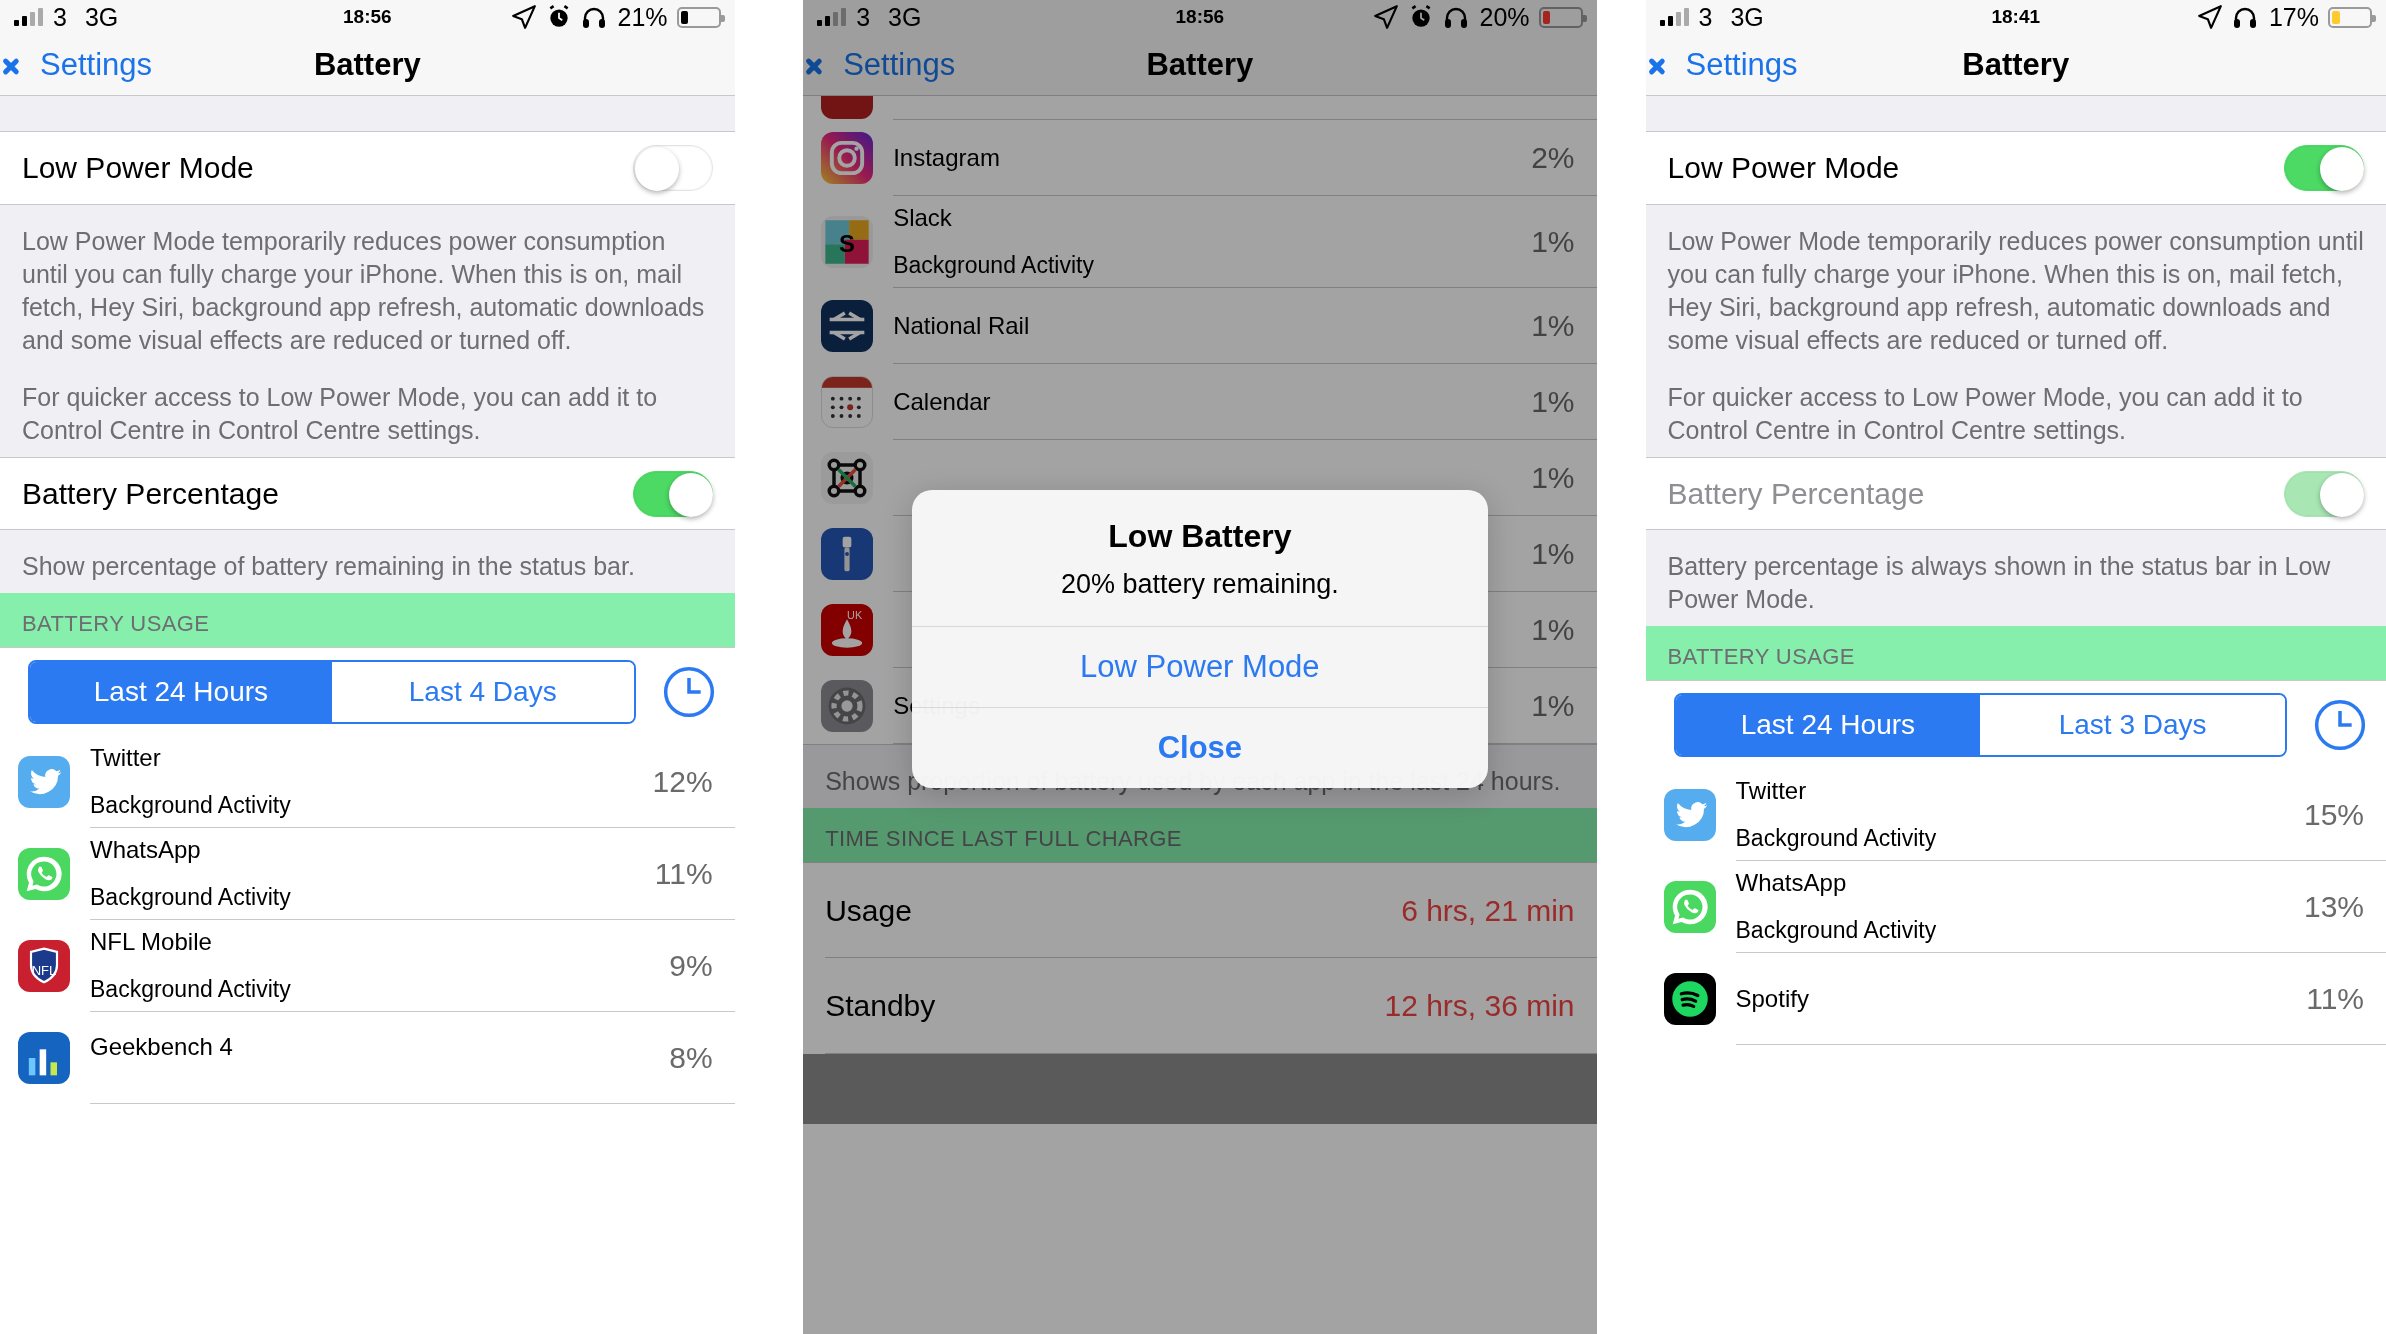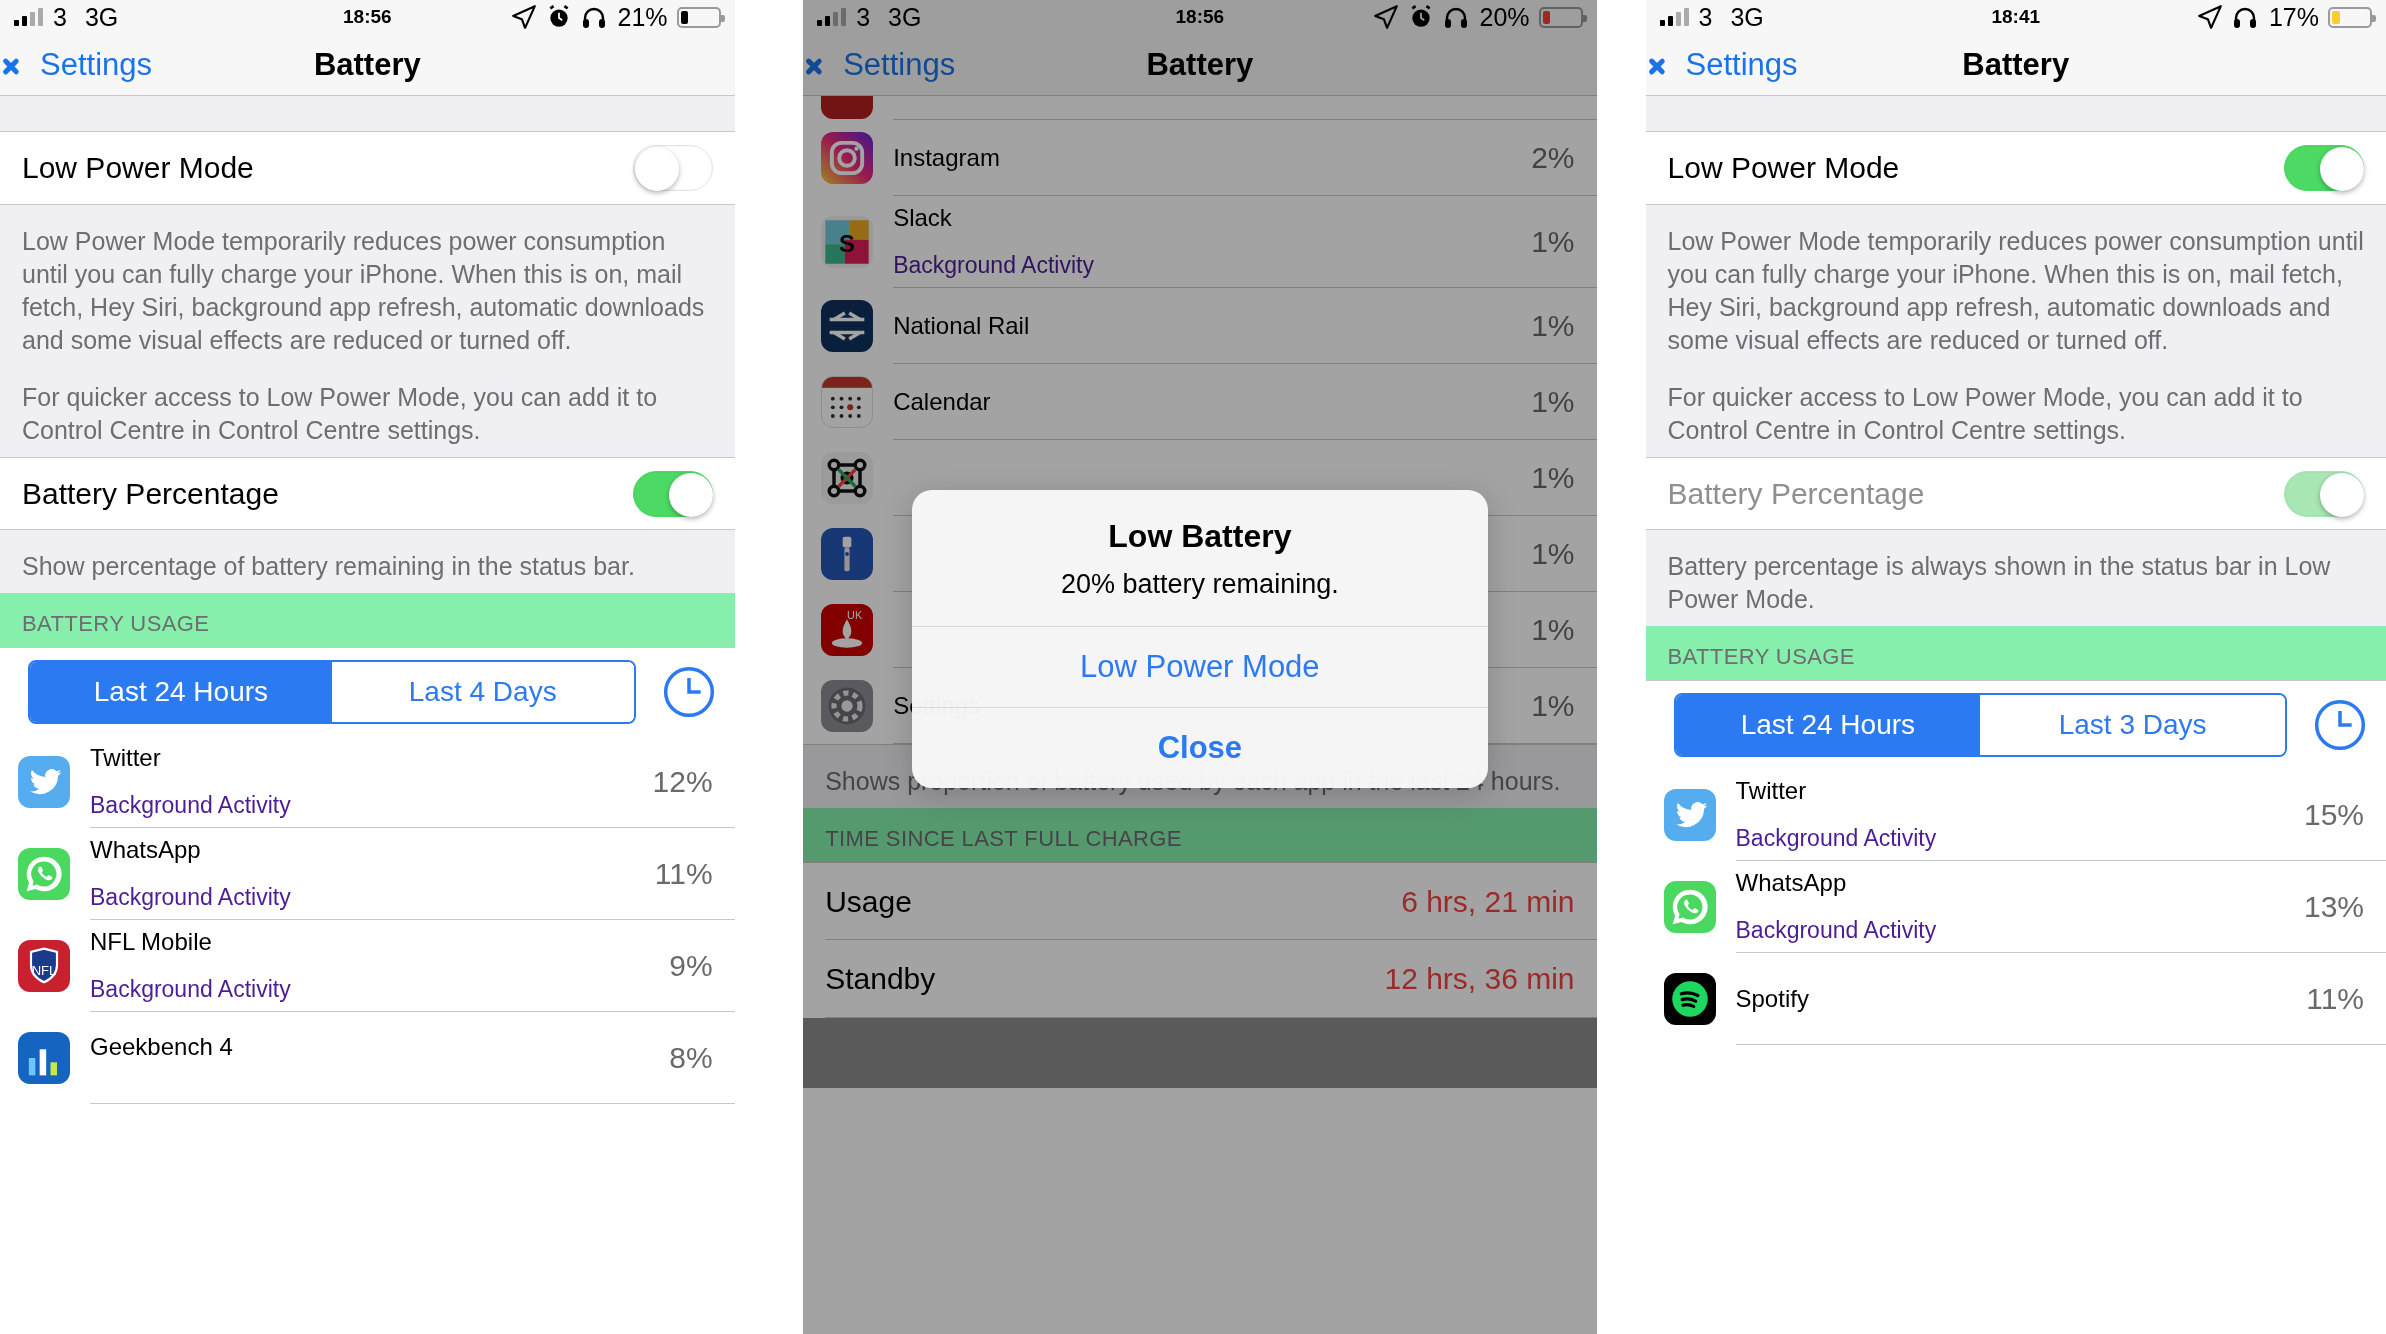--- a/index.html
+++ b/index.html
@@ -117,21 +117,21 @@
   
   .applist { background:#fff; }
   .approw{
     display:flex; align-items:center; padding: 0 22px 0 18px;
     height:76px; position:relative;
   }
   .approw .ico{ width:52px; height:52px; border-radius:12px; flex:none; margin-right:20px;
                 overflow:hidden; position:relative; }
   .approw .txt{ flex:1; display:flex; flex-direction:column; justify-content:center; }
   .approw .nm{ font-size:24px; color:#000; line-height:1.12; }
-  .approw .sub{ font-size:23px; color:#4c1d95; margin-top:21px; }
+  .approw .sub{ font-size:23px; color:#000000; margin-top:21px; }
   .approw .pctv{ font-size:30px; color:#6a6a6a; }
   .approw .sep{
     position:absolute; left:90px; right:0; bottom:0; height:1px; background:#c8c7cc;
   }
   .approw.tall { height:92px; }
 
   
   .dim-overlay{
     position:absolute; inset:0; background:rgba(0,0,0,0.36); z-index:5; pointer-events:none;
   }
@@ -150,21 +150,21 @@
     border-top:1px solid #d8d8d8; text-align:center; padding:22px 0;
     font-size:31px; color:#2b7af2; cursor:pointer;
   }
   .alert-btn.bold{ font-weight:700; }
 
   .bottomfill{ background:#8e8e8e; height:70px; }
 
   
   .plainrow{
     display:flex; align-items:center; justify-content:space-between;
-    background:#fff; height:78px; padding:0 22px; position:relative;
+    background:#fff; height:96px; padding:0 22px; position:relative;
   }
   .plainrow .k{ font-size:30px; color:#000; }
   .plainrow .v{ font-size:30px; color:#ef4444; }
   .plainrow .sep{ position:absolute; left:22px; right:0; bottom:0; height:1px; background:#c8c7cc; }
 </style>
 </head>
 <body>
 
 <div class="screens">
 

